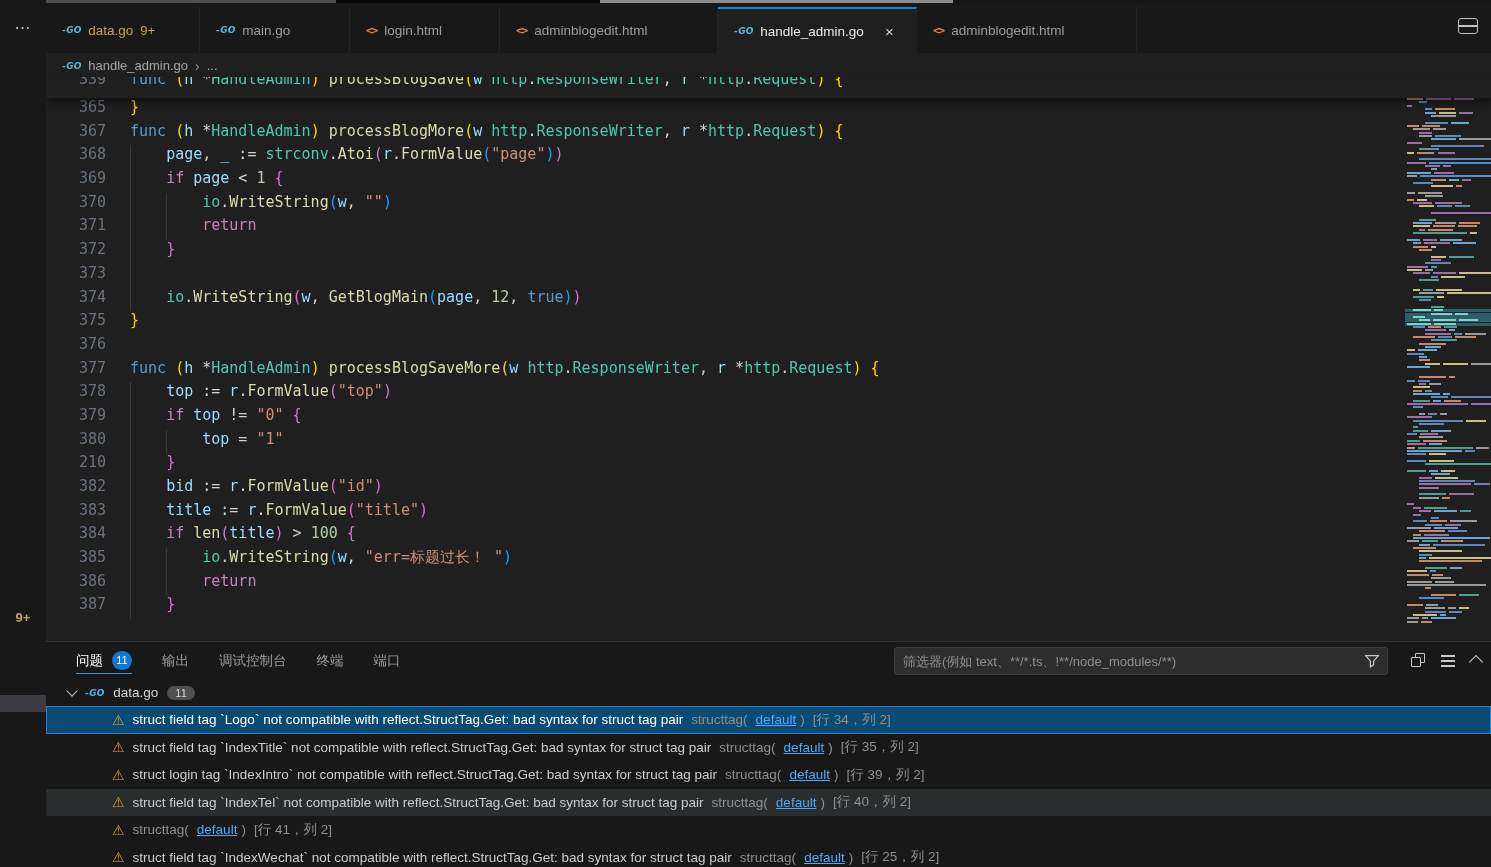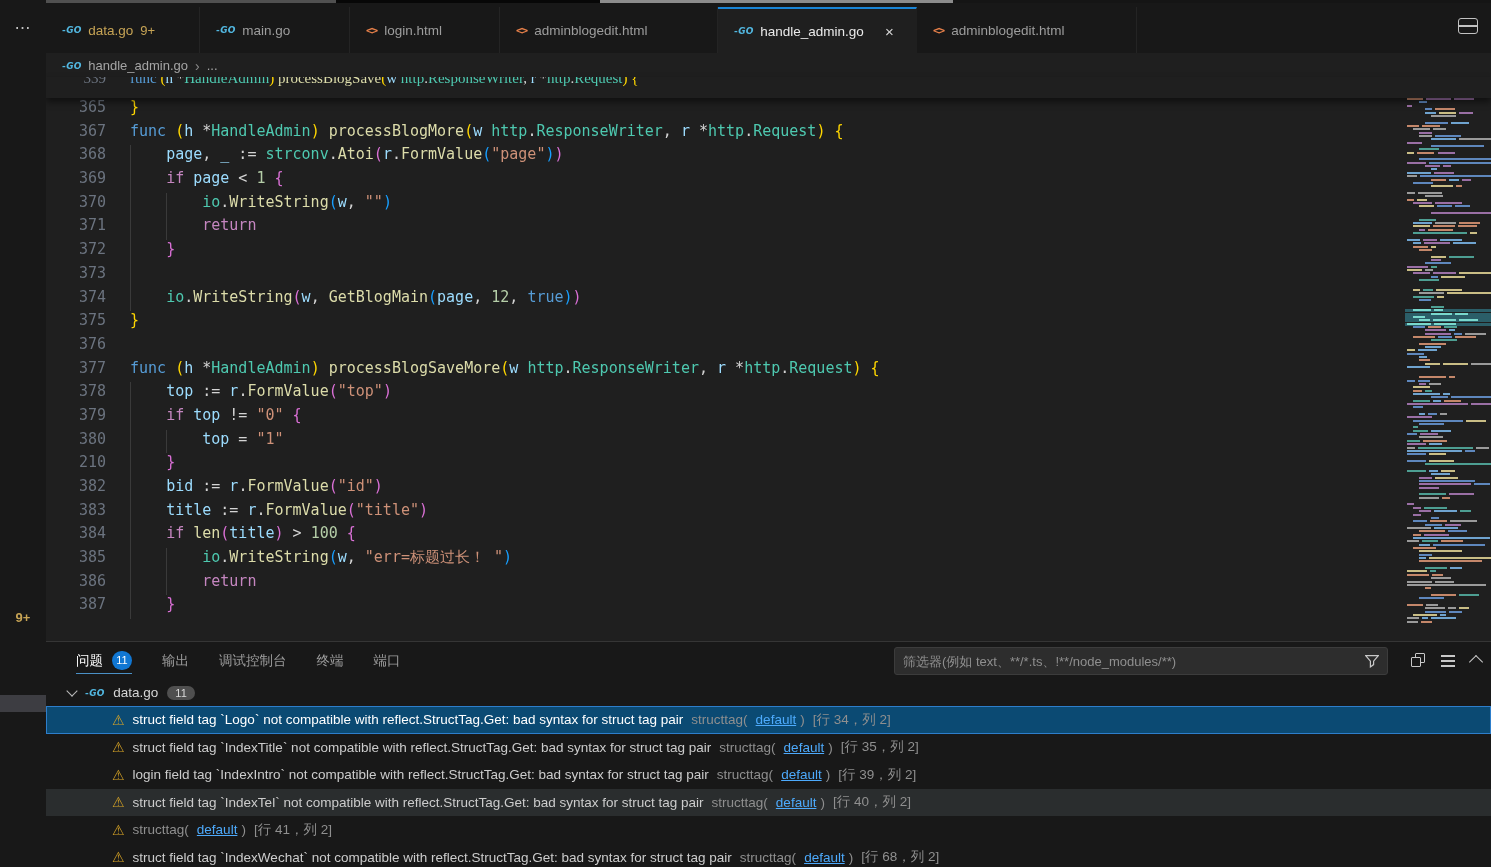--- a/index.html
+++ b/index.html
@@ -34,21 +34,21 @@
   .ficon.html{color:#e8804a;font:bold 11px "DejaVu Sans Mono",monospace;letter-spacing:-1px;}
   .corner{position:absolute;right:13px;top:11px;width:18px;height:14px;border:1.5px solid #c2c2c2;border-radius:3px;cursor:pointer;}
   .corner::after{content:"";position:absolute;left:0;right:0;top:45%;height:1.5px;background:#c2c2c2;}
 
   
   .editor{position:relative;height:587px;overflow:hidden;background:#1f1f1f;}
   .bc{height:23px;display:flex;align-items:center;gap:7px;padding-left:16px;color:#a5a5a5;font-size:13px;}
   .bc .sep{color:#8a8a8a;font-size:14px;}
   .sticky{height:21px;overflow:hidden;position:relative;z-index:3;background:#1f1f1f;
           box-shadow:0 4px 7px rgba(0,0,0,.5);}
-  .sticky .cl{margin-top:-7px;font-family:Liberation Serif, serif;}
+  .sticky .cl{margin-top:-7px;}
   .codebox{position:relative;}
   .cl{display:flex;height:23.7px;line-height:23.7px;font:15px "DejaVu Sans Mono",monospace;white-space:pre;}
   .ln{width:60px;flex:none;text-align:right;padding-right:24px;color:#6b737f;}
   .ct{position:relative;flex:1;}
   .guide{position:absolute;top:0;bottom:0;width:1px;background:#3a3a3a;}
   .tk-k{color:#569cd6}.tk-c{color:#c586c0}.tk-t{color:#4ec9b0}.tk-f{color:#dcdcaa}
   .tk-v{color:#9cdcfe}.tk-s{color:#ce9178}.tk-n{color:#b5cea8}.tk-o{color:#d4d4d4}
   .tk-b1{color:#ffd700}.tk-b2{color:#da70d6}.tk-b3{color:#179fff}.tk-w{}
 
   
@@ -770,21 +770,21 @@
           <div class="prow">
             <span class="wicon">⚠</span>
             <span class="pmsg">struct field tag `IndexTitle` not compatible with reflect.StructTag.Get: bad syntax for struct tag pair</span>
             <span class="src">structtag(</span>
             <a class="lnk">default</a>
             <span class="src op">)</span>
             <span class="loc">[行 35，列 2]</span>
           </div>
           <div class="prow">
             <span class="wicon">⚠</span>
-            <span class="pmsg">login field tag `IndexIntro` not compatible with reflect.StructTag.Get: bad syntax for struct tag pair</span>
+            <span class="pmsg">struct login tag `IndexIntro` not compatible with reflect.StructTag.Get: bad syntax for struct tag pair</span>
             <span class="src">structtag(</span>
             <a class="lnk">default</a>
             <span class="src op">)</span>
             <span class="loc">[行 39，列 2]</span>
           </div>
           <div class="prow hover">
             <span class="wicon">⚠</span>
             <span class="pmsg">struct field tag `IndexTel` not compatible with reflect.StructTag.Get: bad syntax for struct tag pair</span>
             <span class="src">structtag(</span>
             <a class="lnk">default</a>
@@ -797,18 +797,18 @@
             <a class="lnk">default</a>
             <span class="src op">)</span>
             <span class="loc">[行 41，列 2]</span>
           </div>
           <div class="prow">
             <span class="wicon">⚠</span>
             <span class="pmsg">struct field tag `IndexWechat` not compatible with reflect.StructTag.Get: bad syntax for struct tag pair</span>
             <span class="src">structtag(</span>
             <a class="lnk">default</a>
             <span class="src op">)</span>
-            <span class="loc">[行 68，列 2]</span>
+            <span class="loc">[行 25，列 2]</span>
           </div>
         </div>
     </div>
   </div>
 </div>
 
 </body></html>

